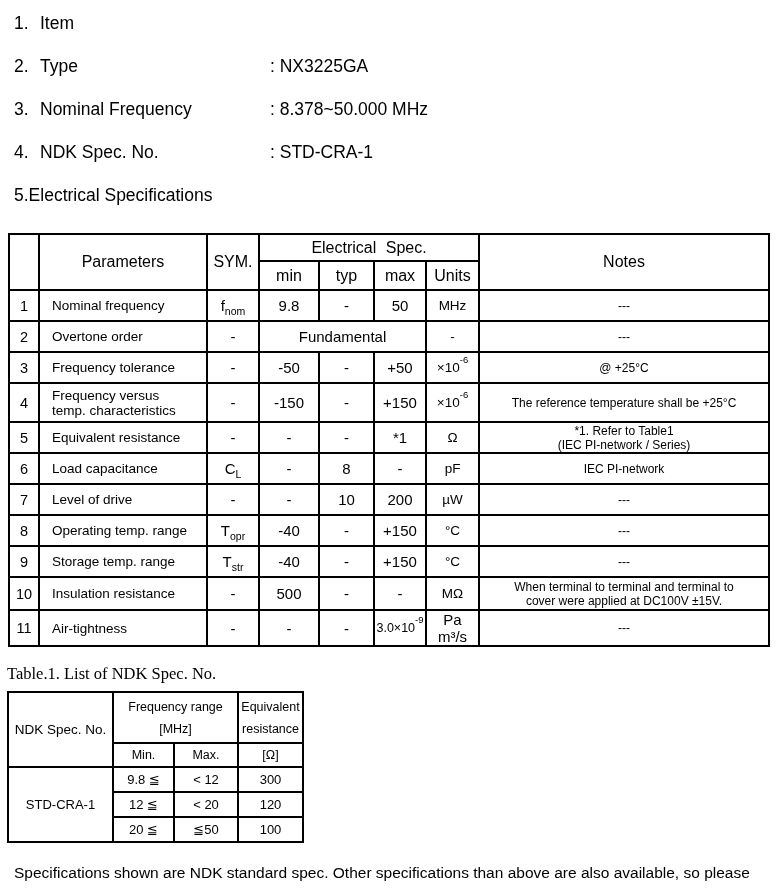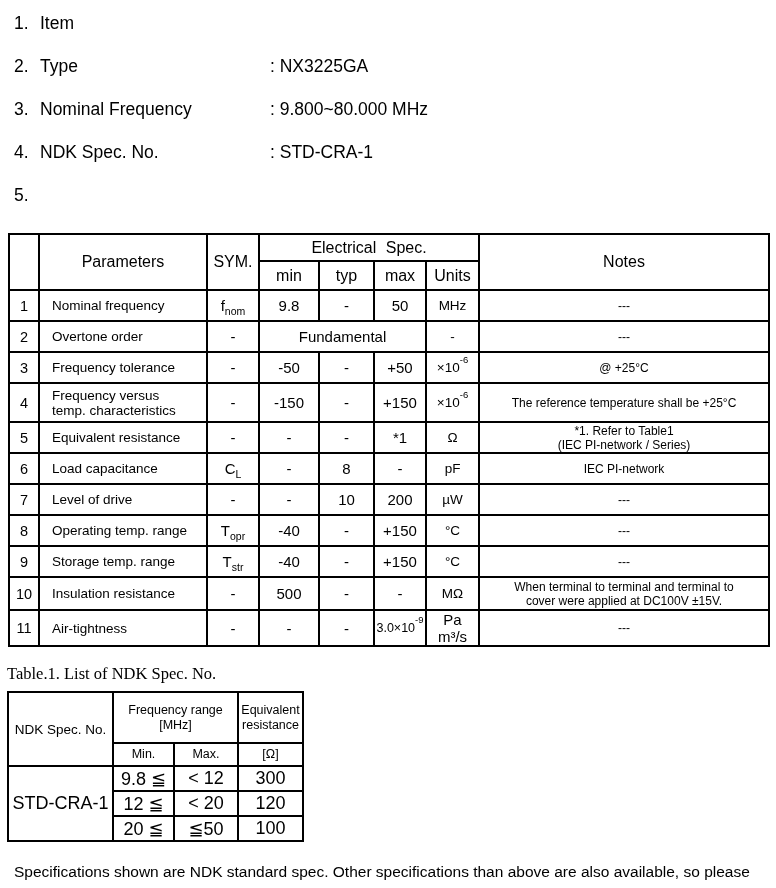--- a/index.html
+++ b/index.html
@@ -37,26 +37,26 @@
   .c-sym  { font-size: 15px; }
   .c-sym sub { font-size: 10.5px; line-height: 0; }
   .c-val  { font-size: 15px; }
   .c-val sup, .c-unit sup { font-size: 9.5px; line-height: 0; position: relative; top: -4px; }
   .c-unit { font-size: 13.5px; }
   .c-notes { font-size: 12px; white-space: pre-line; line-height: 14px; }
 
   
   .t1-title { margin: 17px 0 7px 7px; font-size: 16.5px; font-family: Liberation Serif, serif; }
   .t1 { margin-left: 7px; width: 295px; }
-  .t1 th { font-size: 12.5px; white-space: pre-line; line-height: 15px; border-radius: 9px; }
+  .t1 th { font-size: 12.5px; white-space: pre-line; line-height: 22px; border-radius: 9px; }
   .t1 .t1-specno-h { font-size: 13.5px; }
   .t1 tr.t1h1 { height: 51px; }
   .t1 tr.t1h2 { height: 23px; }
   .t1 tr.t1d  { height: 25px; }
-  .t1 td { font-size: 18px; }
+  .t1 td { font-size: 13px; }
 
   
   .footer { margin: 19px 12px 0 14px; font-size: 15.5px; line-height: 21.5px; }
 </style>
 </head>
 <body>
 
 <div class="doc">
 
   <div class="top">
@@ -65,29 +65,30 @@
       <span class="lbl">Item</span>
     </div>
     <div class="hitem">
       <span class="num">2.</span>
       <span class="lbl">Type</span>
       <span class="val">: NX3225GA</span>
     </div>
     <div class="hitem">
       <span class="num">3.</span>
       <span class="lbl">Nominal Frequency</span>
-      <span class="val">: 9.800~80.000 MHz</span>
+      <span class="val">: 8.378~50.000 MHz</span>
     </div>
     <div class="hitem">
       <span class="num">4.</span>
       <span class="lbl">NDK Spec. No.</span>
       <span class="val">: STD-CRA-1</span>
     </div>
     <div class="section-title">
       <span class="num">5.</span>
+      <span>Electrical Specifications</span>
     </div>
   </div>
 
   <table class="spec-table">
     <colgroup>
       <col style="width:30px">
         <col style="width:168px">
         <col style="width:52px">
         <col style="width:60px">
       <col style="width:55px">

